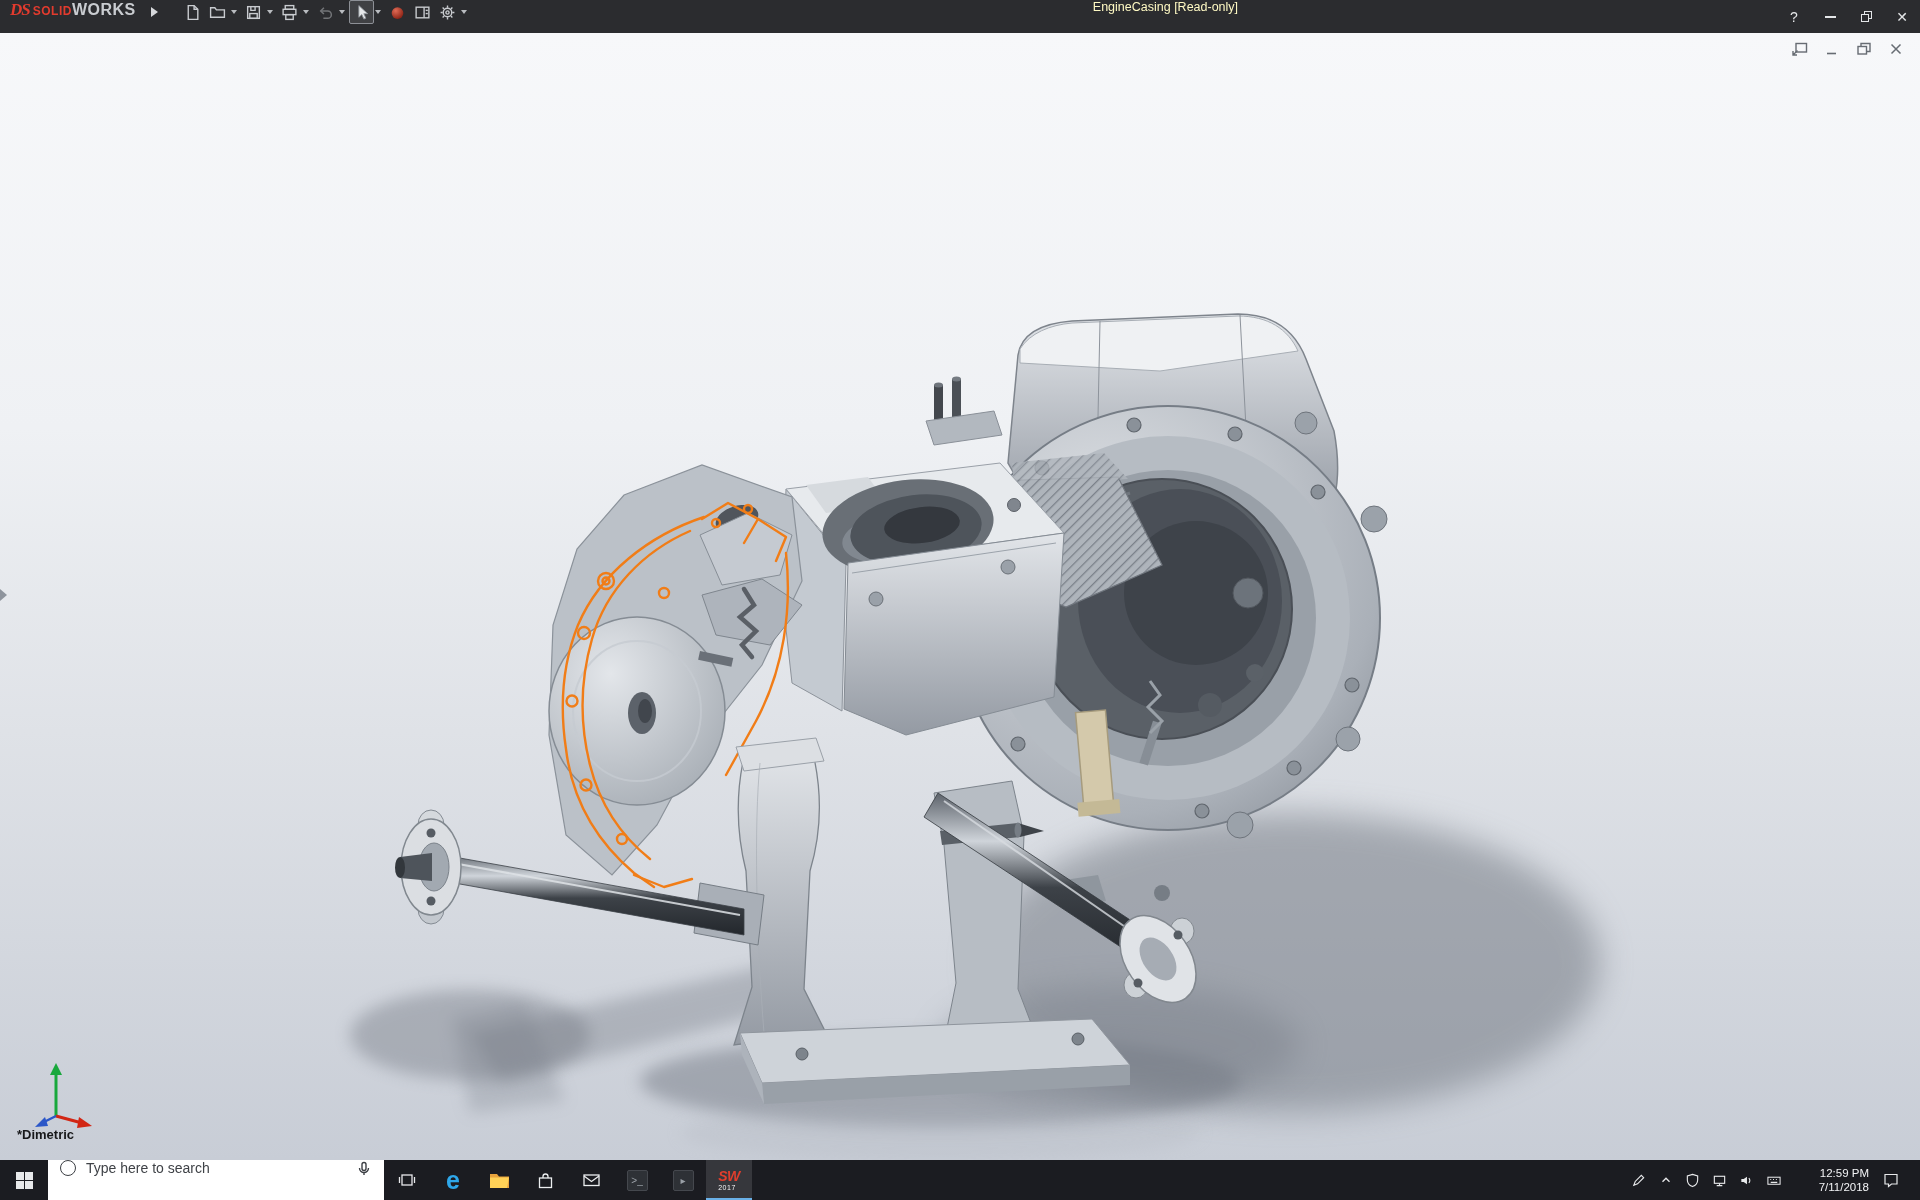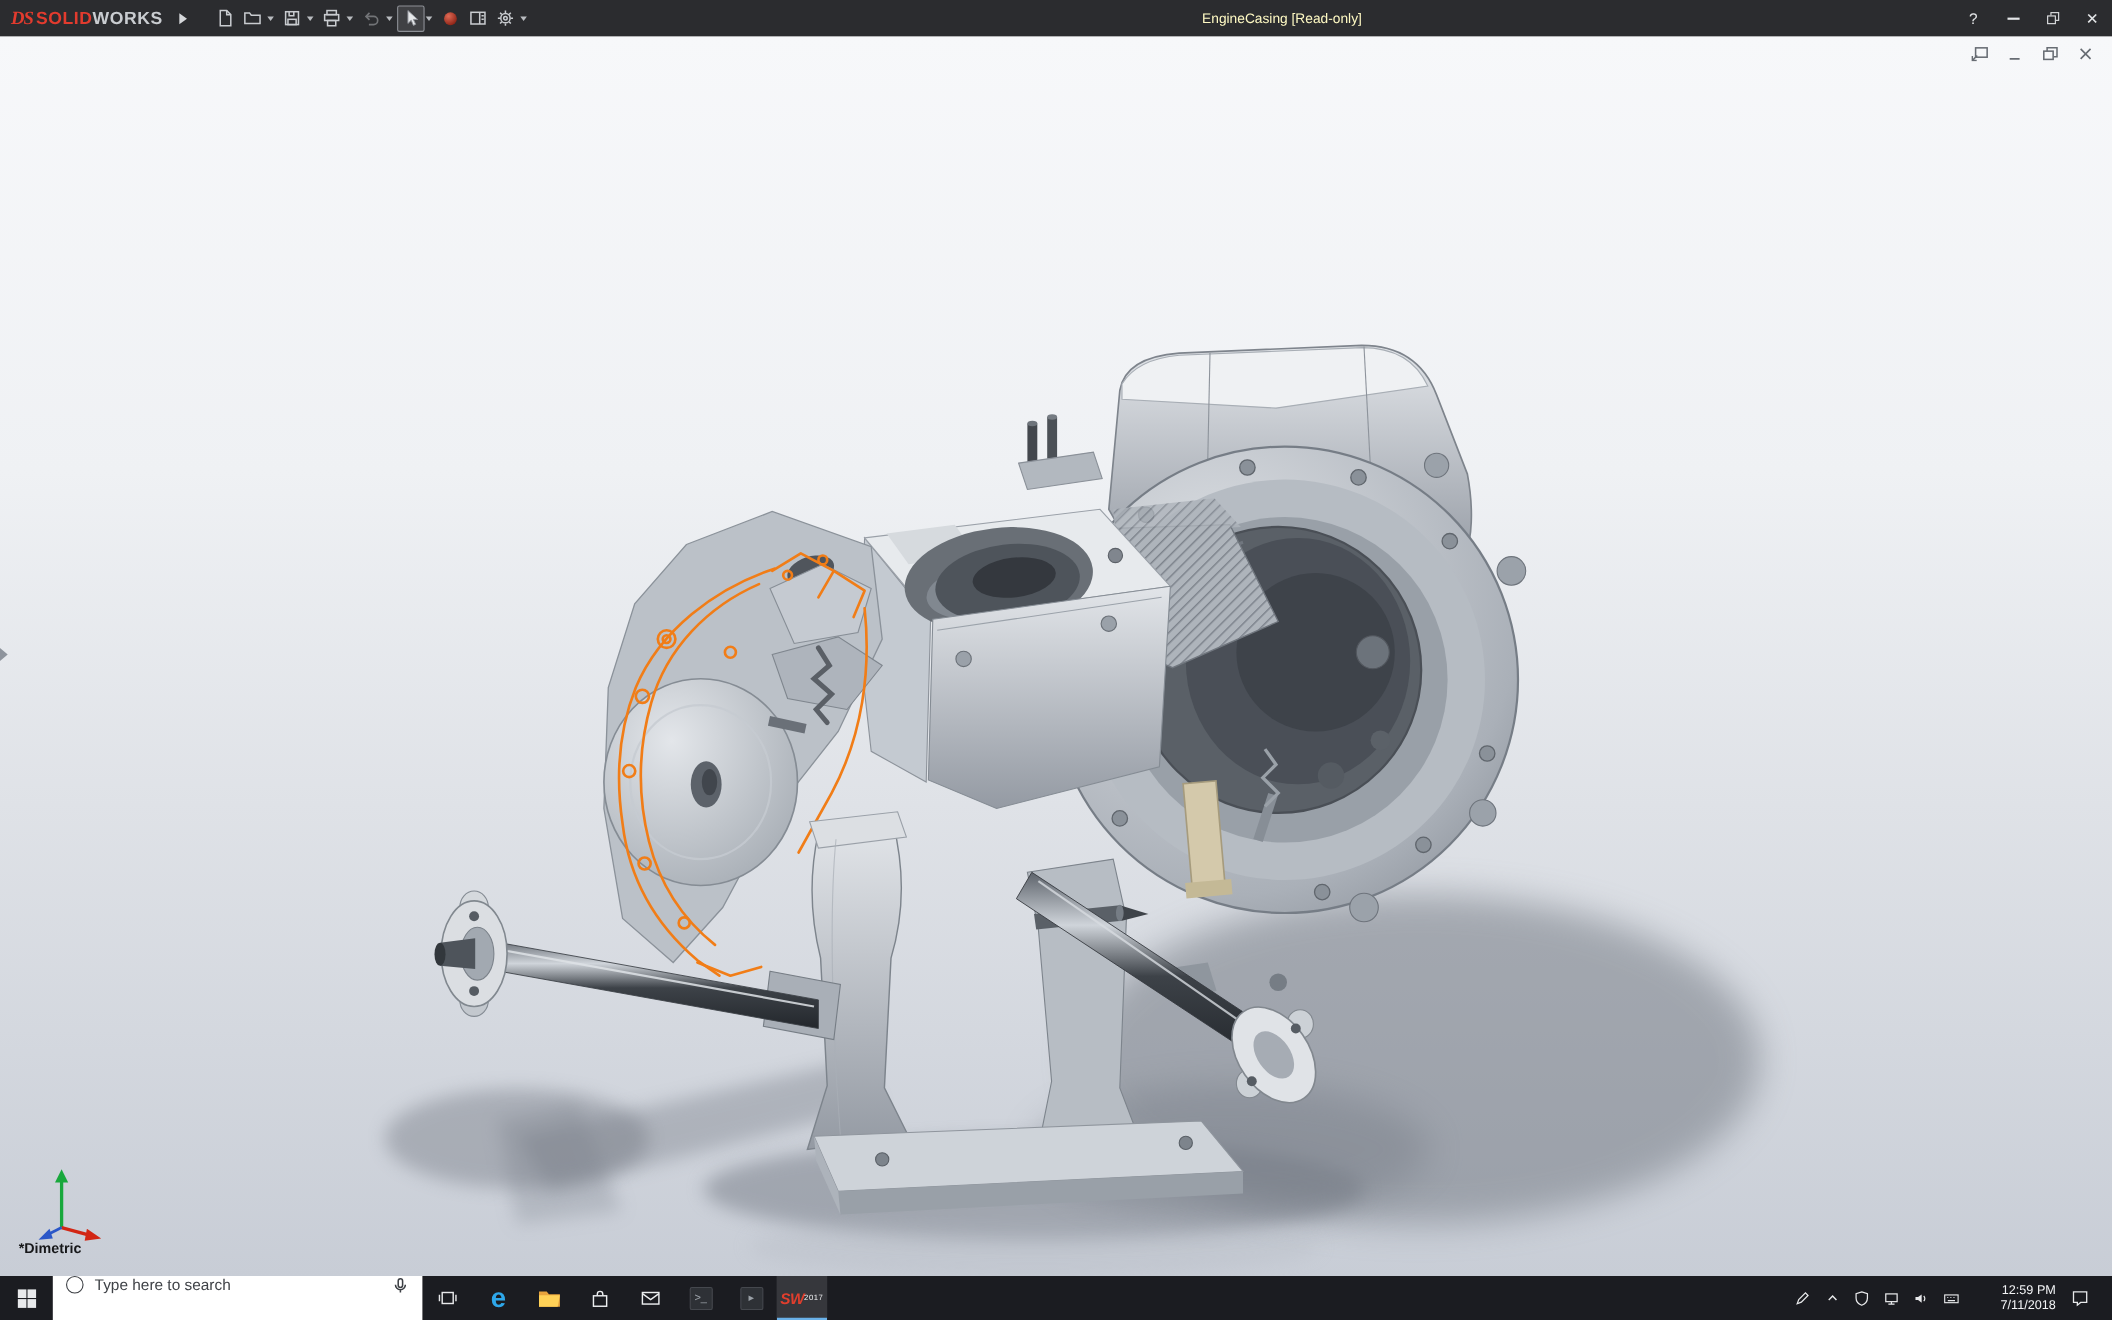--- a/index.html
+++ b/index.html
@@ -1,24 +1,24 @@
 <!DOCTYPE html>
 <html><head>
 <meta charset="utf-8">
 <style>
   * { margin:0; padding:0; box-sizing:border-box; }
   html,body { width:1920px; height:1200px; overflow:hidden; background:#000;
               font-family:"Liberation Sans", sans-serif; -webkit-user-select:none; user-select:none; }
   .screen { width:1920px; height:1200px; display:flex; flex-direction:column; }
 
   
-  .titlebar { height:33px; background:#2b2c2f; display:flex; align-items:center; position:relative; color:#d6d8db; flex:0 0 auto; }
+  .titlebar { height:33px; background:#2b2c2f; display:flex; align-items:flex-start; position:relative; color:#d6d8db; flex:0 0 auto; }
   .logo { display:flex; align-items:baseline; margin-left:10px; white-space:nowrap; }
   .logo-ds { color:#e23b2e; font-weight:bold; font-style:italic; font-size:17px; letter-spacing:-1px; margin-right:3px; font-family:"Liberation Serif", serif;}
-  .logo-solid { color:#e23b2e; font-weight:bold; font-size:16px; letter-spacing:.5px; }
+  .logo-solid { color:#e23b2e; font-weight:bold; font-size:12px; letter-spacing:.5px; }
   .logo-works { color:#c9ccd0; font-weight:bold; font-size:16px; letter-spacing:.5px; }
   .flyout-btn { width:18px; height:24px; margin-left:10px; display:flex; align-items:center; justify-content:center; cursor:default; }
   .flyout-tri { width:0; height:0; border-top:5px solid transparent; border-bottom:5px solid transparent; border-left:7px solid #d6d8db; }
   .tools { display:flex; align-items:center; margin-left:16px; }
   .tool { height:24px; padding:0 3px; display:flex; align-items:center; justify-content:center; border:1px solid transparent; }
   .tool svg { display:block; }
   .tool.grayed { opacity:.45; }
   .tool.pressed { border:1px solid #8d9096; background:rgba(255,255,255,.10); border-radius:2px; }
   .caret { width:0; height:0; border-left:3.5px solid transparent; border-right:3.5px solid transparent; border-top:4px solid #b9bcc0; margin:0 4px 0 1px; align-self:center; }
   .tb-title { position:absolute; left:60.7%; transform:translateX(-50%); font-size:12.5px; color:#fef9c3; white-space:nowrap; }
@@ -44,21 +44,21 @@
   .taskbar { height:40px; background:#1b1c21; display:flex; align-items:stretch; color:#e8e9eb; flex:0 0 auto; }
   .start-btn { width:48px; display:flex; align-items:center; justify-content:center; }
   .search-box { width:336px; background:#ffffff; display:flex; align-items:flex-start; padding:0 12px; gap:10px; }
   .cortana-ring { width:16px; height:16px; border:1.7px solid #3c3f44; border-radius:50%; flex:0 0 auto; }
   .search-input { flex:1; border:none; outline:none; font-size:14px; color:#222; background:transparent; font-family:"Liberation Sans", sans-serif; }
   .search-input::placeholder { color:#3f4247; opacity:1; }
   .tb-icon { width:46px; display:flex; flex-direction:column; align-items:center; justify-content:center; position:relative; }
   .tb-icon.active { background:rgba(255,255,255,.12); box-shadow:inset 0 -2px 0 #6ab1e8; }
   .edge-e { font-size:25px; font-weight:bold; color:#2ea7ea; line-height:25px; }
   .dark-tile { width:21px; height:21px; background:#2e3136; border:1px solid #45484e; border-radius:2px; display:flex; align-items:center; justify-content:center; color:#9aa0a7; font-size:10px; }
-  .sw-stack { display:flex; align-items:center; line-height:1; }
+  .sw-stack { display:flex; flex-direction:column; line-height:1; }
   .sw-logo { color:#e03e2d; font-weight:bold; font-style:italic; font-size:14px; letter-spacing:-.5px; }
   .sw-year { color:#f2f3f5; font-size:7px; letter-spacing:.5px; margin-top:1px; }
   .tray { margin-left:auto; display:flex; align-items:center; }
   .tray-btn { width:27px; height:40px; display:flex; align-items:center; justify-content:center; }
   .clock { width:82px; text-align:right; font-size:11.5px; line-height:14px; color:#f2f3f5; }
   .action-btn { width:44px; height:40px; display:flex; align-items:center; justify-content:center; }
   .show-desktop { width:7px; border-left:1px solid rgba(255,255,255,.22); }
 </style>
 </head>
 <body>

